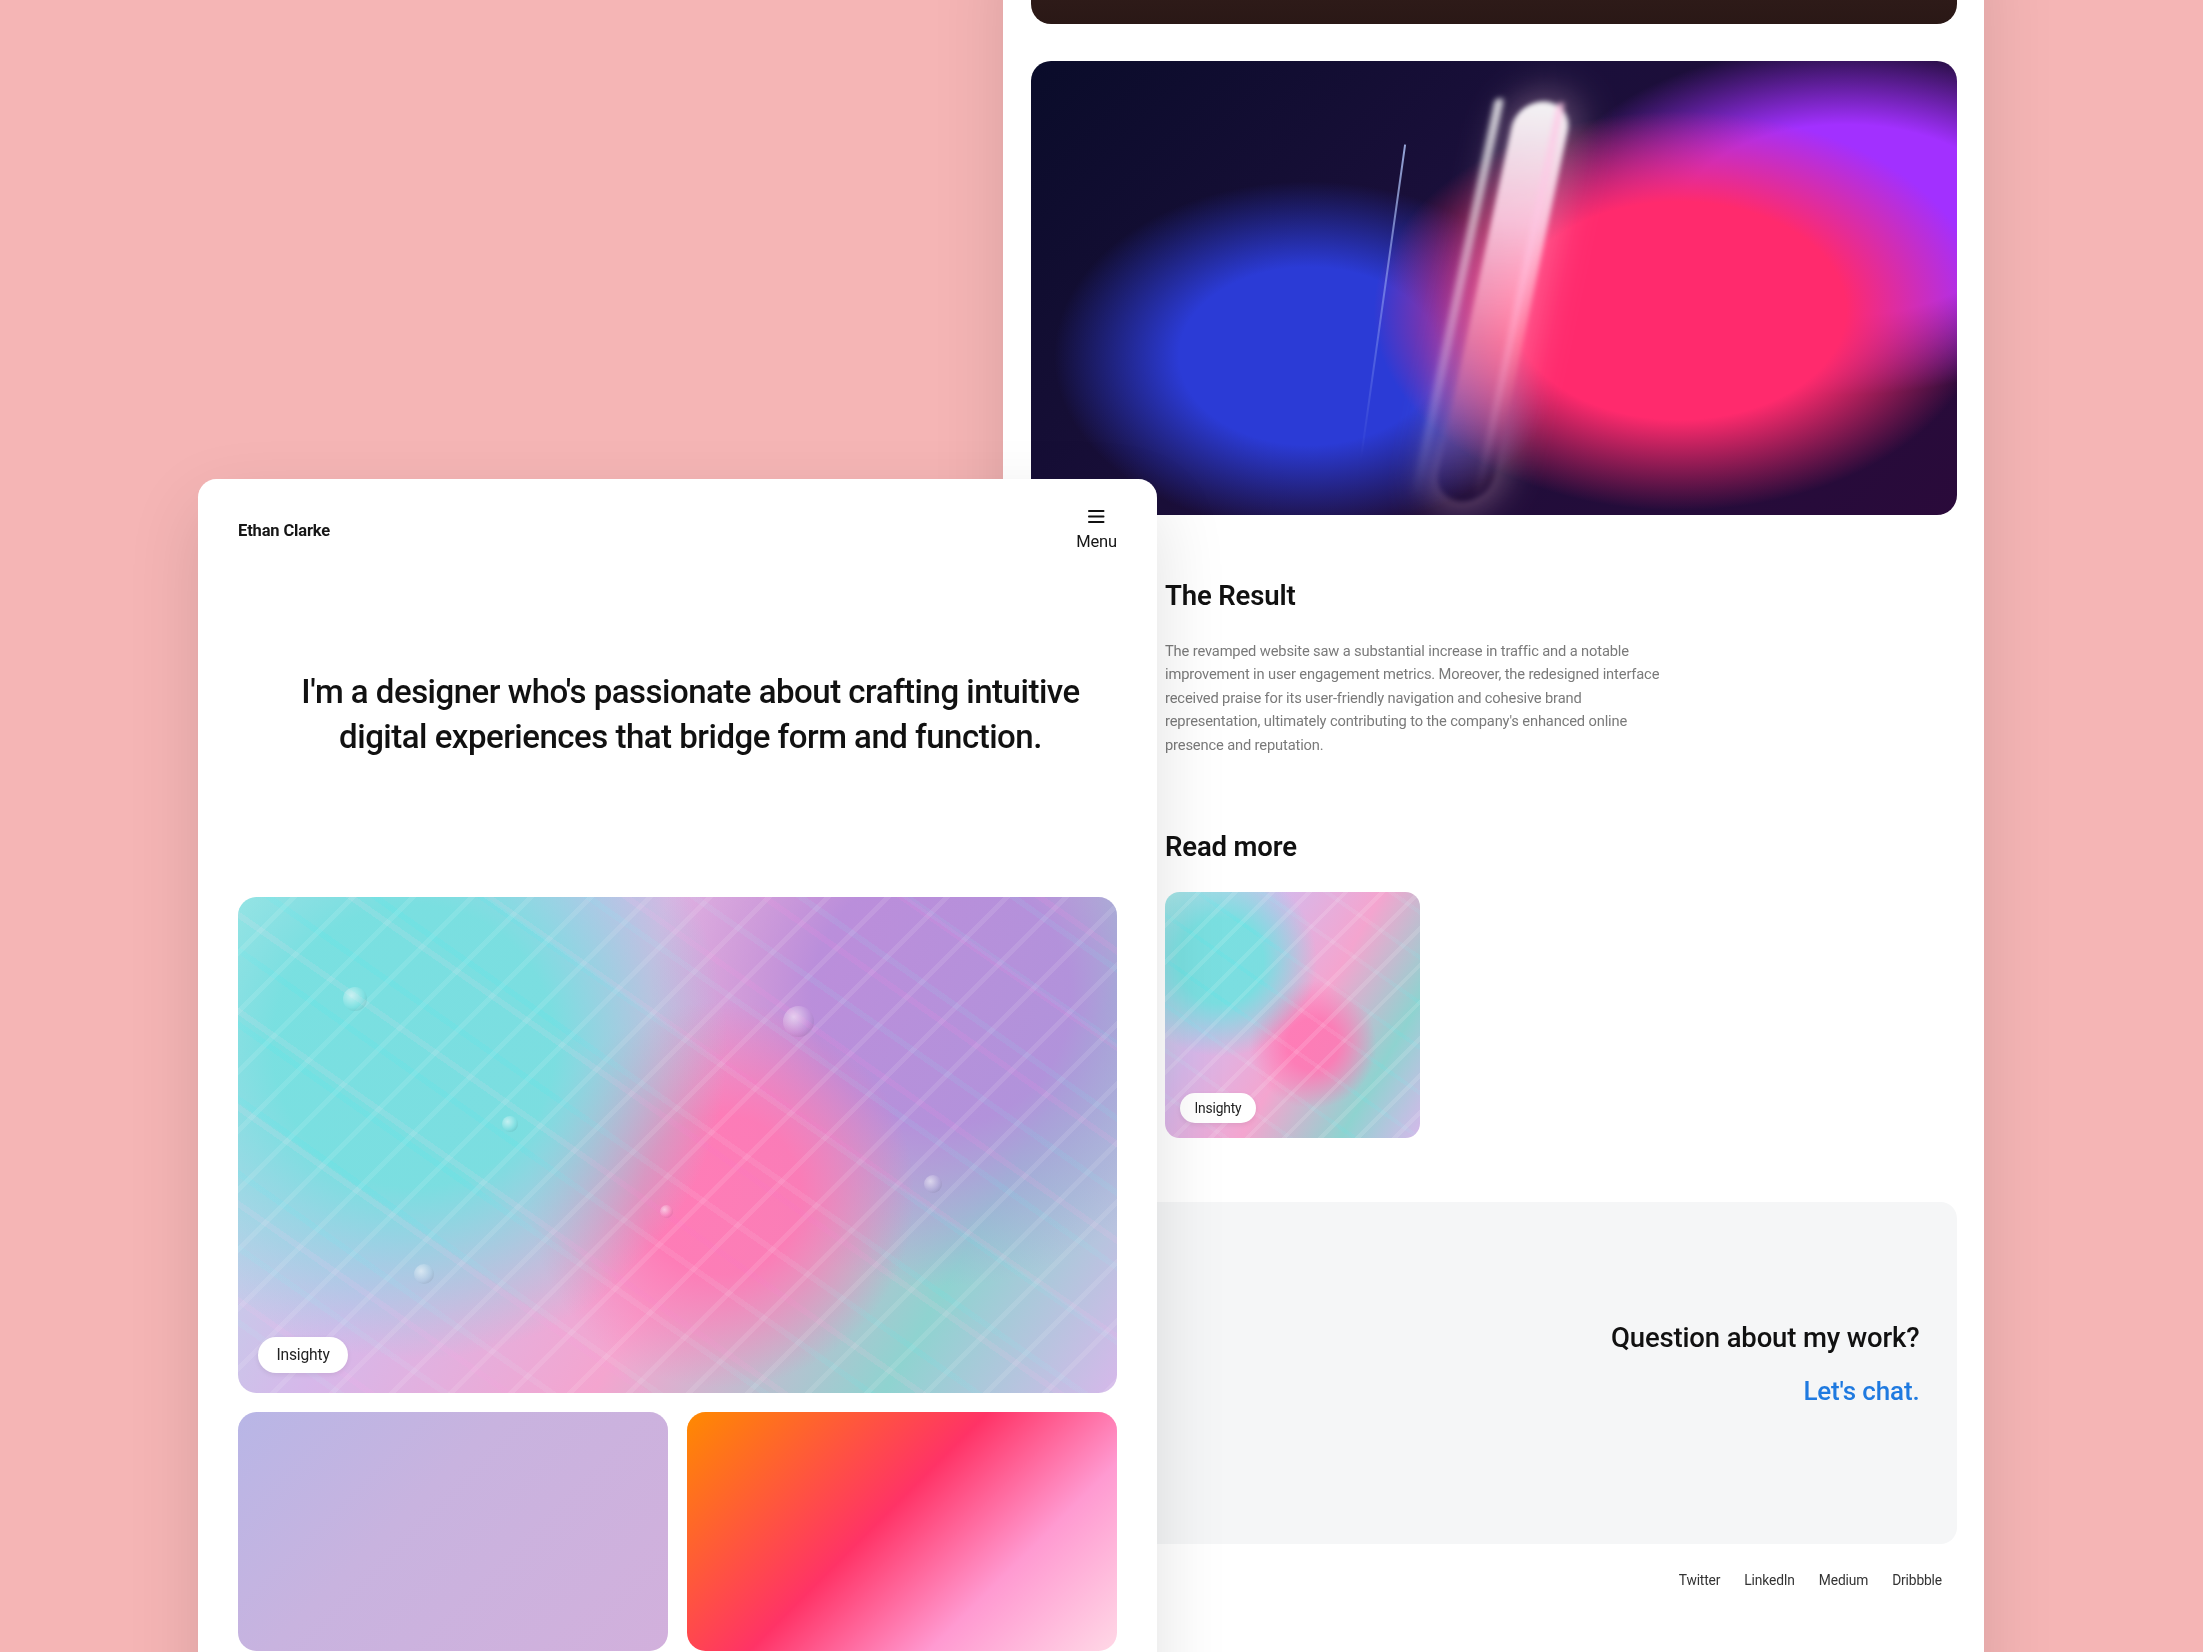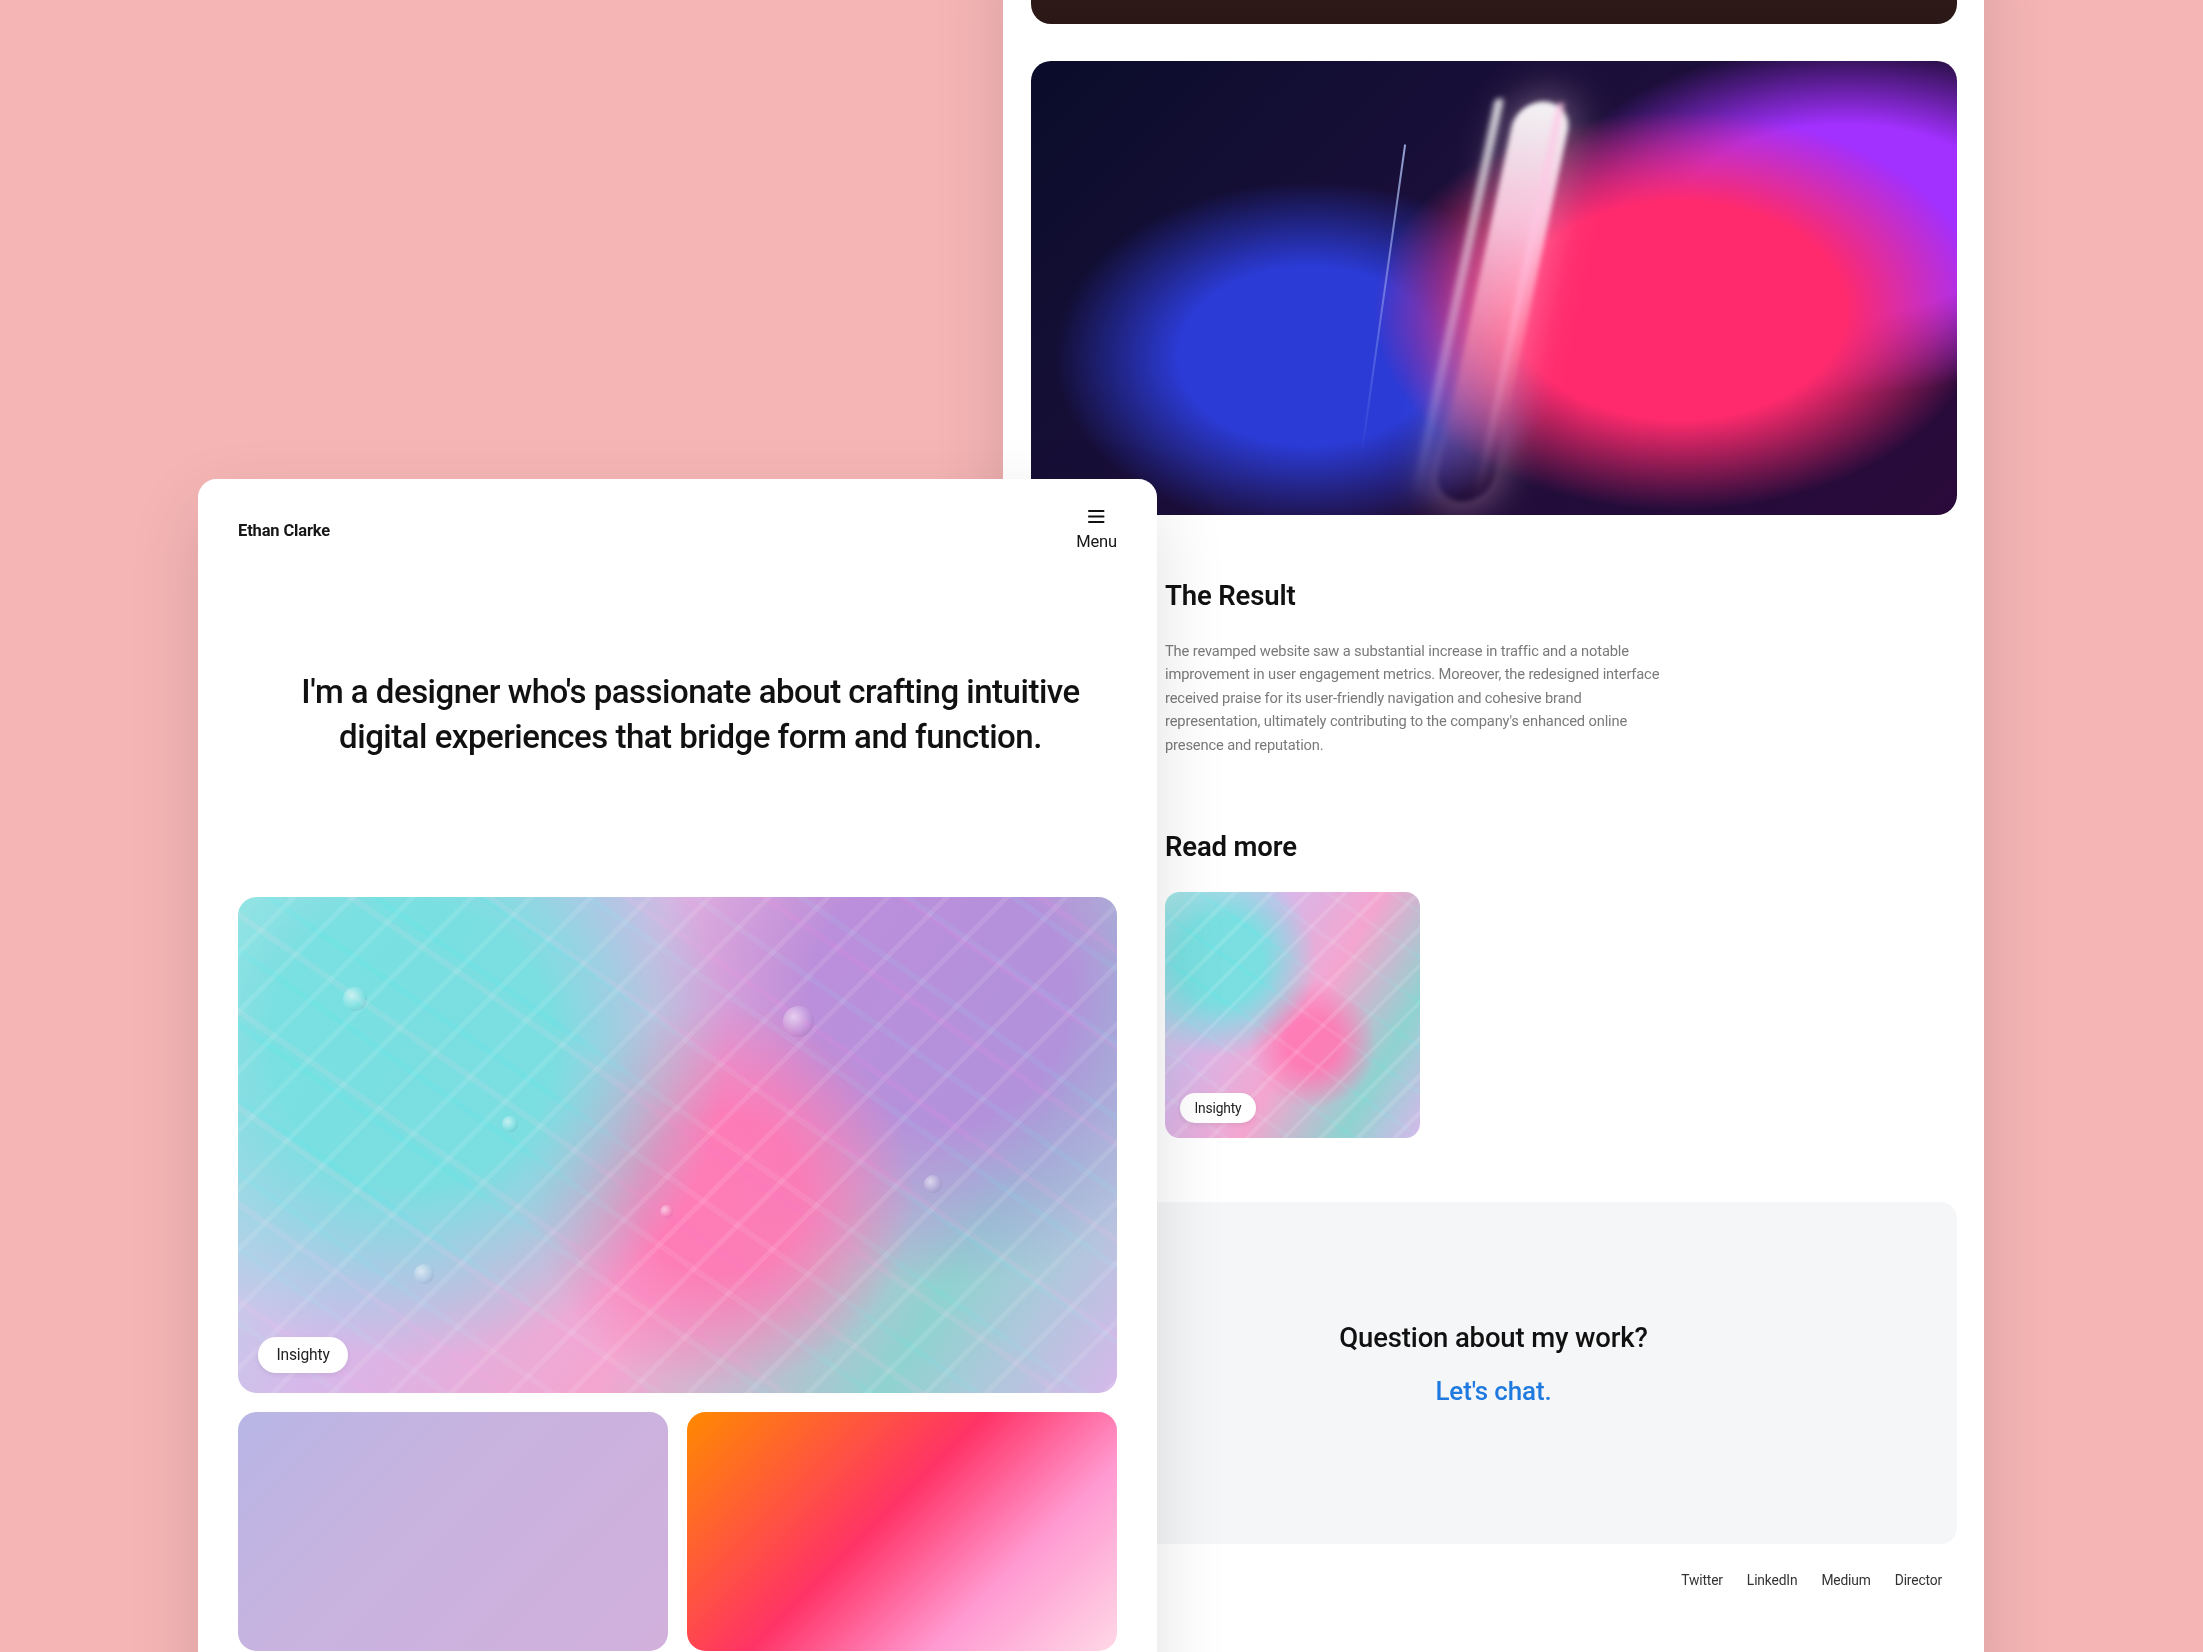--- a/index.html
+++ b/index.html
@@ -124,21 +124,21 @@
       radial-gradient(circle at 22% 28%, rgba(118,224,224,0.95) 0 16%, transparent 36%),
       radial-gradient(circle at 58% 62%, rgba(255,120,180,0.9) 0 12%, transparent 30%),
       linear-gradient(120deg, #aee8e8 0%, #d6b8ea 30%, #f4a5cf 55%, #8fd3d0 80%, #d6b8ea 100%);
   }
   .rc-card.swirl .swirl-overlay { background:
       repeating-linear-gradient(135deg, rgba(255,255,255,0.0) 0 22px, rgba(255,255,255,0.12) 22px 26px),
       repeating-linear-gradient(35deg, rgba(76,190,190,0.0) 0 33px, rgba(76,190,190,0.16) 33px 37px); }
   .rc-card.warm { background: linear-gradient(135deg, #ff8a00 0%, #ff3366 42%, #ff9ad1 68%, #ffe3ec 100%); }
 
   .rc-cta {
-    margin: 64px 27.5px 0 27.5px; background: #f5f6f7; border-radius: 16.5px; text-align:center;
+    margin: 64px 27.5px 0 27.5px; background: #f5f6f7; border-radius: 16.5px; text-align:right;
     padding: 119px 37px 138px 37px;
   }
   .rc-cta .q { font-size: 27.5px; font-weight: 500; color:#111; }
   .rc-cta .a { margin-top: 22px; font-size: 26px; color:#1f7ae0; font-weight: 500; cursor:pointer; }
 
   .rc-footer {
     display:flex; justify-content:flex-end; gap: 24px; padding: 27.5px 42px 31px 42px;
     font-size: 13.8px; color:#333;
   }
   .rc-footer a { color:#333; text-decoration:none; cursor:pointer; }
@@ -172,21 +172,21 @@
 
   <div class="rc-cta">
     <div class="q">Question about my work?</div>
     <div class="a">Let's chat.</div>
   </div>
 
   <div class="rc-footer">
     <a>Twitter</a>
     <a>LinkedIn</a>
     <a>Medium</a>
-    <a>Director</a>
+    <a>Dribbble</a>
   </div>
 </div>
 
 <div class="card left-card">
   <div class="lc-header">
     <div class="lc-brand">Ethan Clarke</div>
     <div class="lc-menu">
       <span class="menu-icon">
         <svg width="16.5" height="13" viewBox="0 0 18 14" fill="none">
           <line x1="1" y1="1" x2="17" y2="1" stroke="#111" stroke-width="2" stroke-linecap="round"></line>

